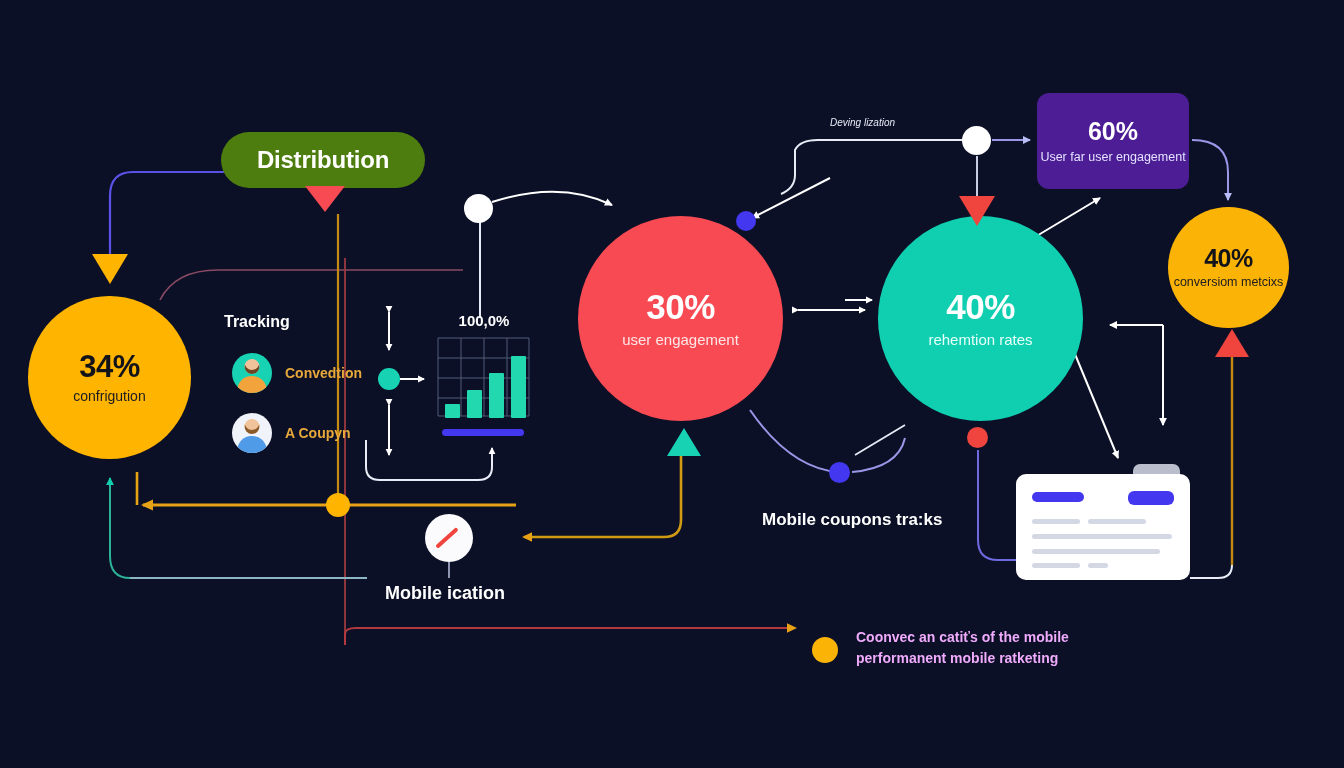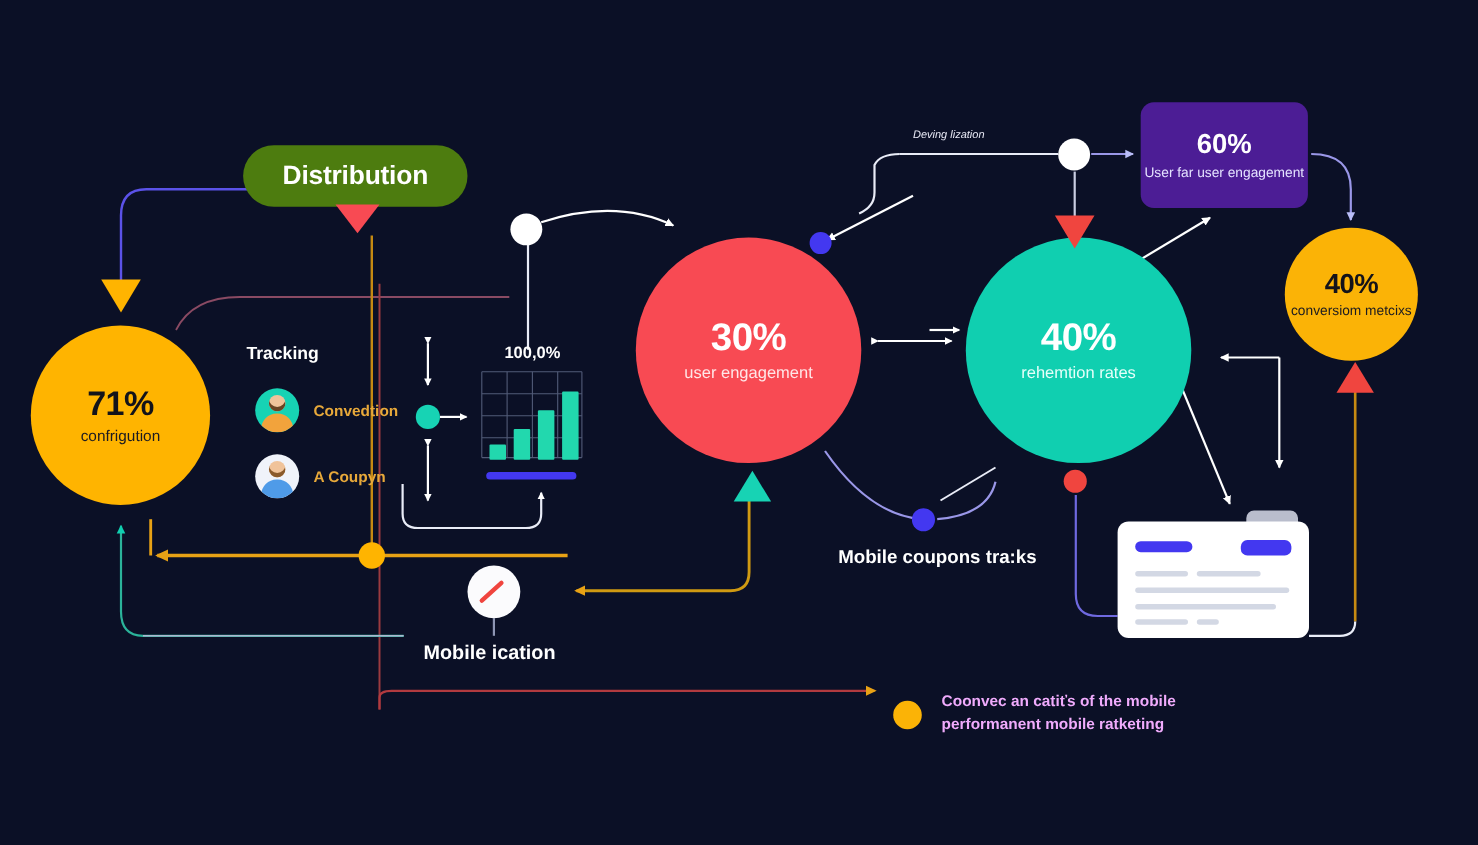--- a/index.html
+++ b/index.html
@@ -92,21 +92,21 @@
     border-left:20px solid transparent;
     border-right:20px solid transparent;
     border-top:26px solid #F84A53;
   }
 
   
   .anno{position:absolute;color:#ffffff;font-weight:bold;white-space:pre;}
   #anno-tracking{left:224px;top:313px;font-size:16px;}
   #anno-deving{left:830px;top:117px;font-size:10px;font-weight:normal;color:#e8e9f5;font-style:italic;}
   #anno-mobile-ication{left:385px;top:583px;font-size:18px;}
-  #anno-mobile-coupons{left:762px;top:497px;font-size:17px;}
+  #anno-mobile-coupons{left:762px;top:510px;font-size:17px;}
   #anno-chart-value{left:484px;top:312px;font-size:15px;transform:translateX(-50%);}
 
   .anno-multi{
     position:absolute;color:#f0abfc;font-size:14px;font-weight:bold;
     line-height:1.5;white-space:pre;
   }
   #anno-bottom-note{left:856px;top:627px;}
 
   
   .track-row{position:absolute;display:flex;align-items:center;gap:13px;}
@@ -261,21 +261,21 @@
 
     <path d="M845,300 L872,300" stroke="#ffffff" stroke-width="2" fill="none" marker-end="url(#ar-white-s)"></path>
   </svg>
 
   <div id="pill-distribution">
     <span class="lbl">Distribution</span>
   </div>
   <div id="pill-tail"></div>
 
   <div class="node" id="node-config">
-    <span class="val">71%</span>
+    <span class="val">34%</span>
     <span class="cap">confrigution</span>
   </div>
 
   <div class="node" id="node-engagement">
     <span class="val">30%</span>
     <span class="cap">user engagement</span>
   </div>
 
   <div class="node" id="node-redemption">
     <span class="val">40%</span>

